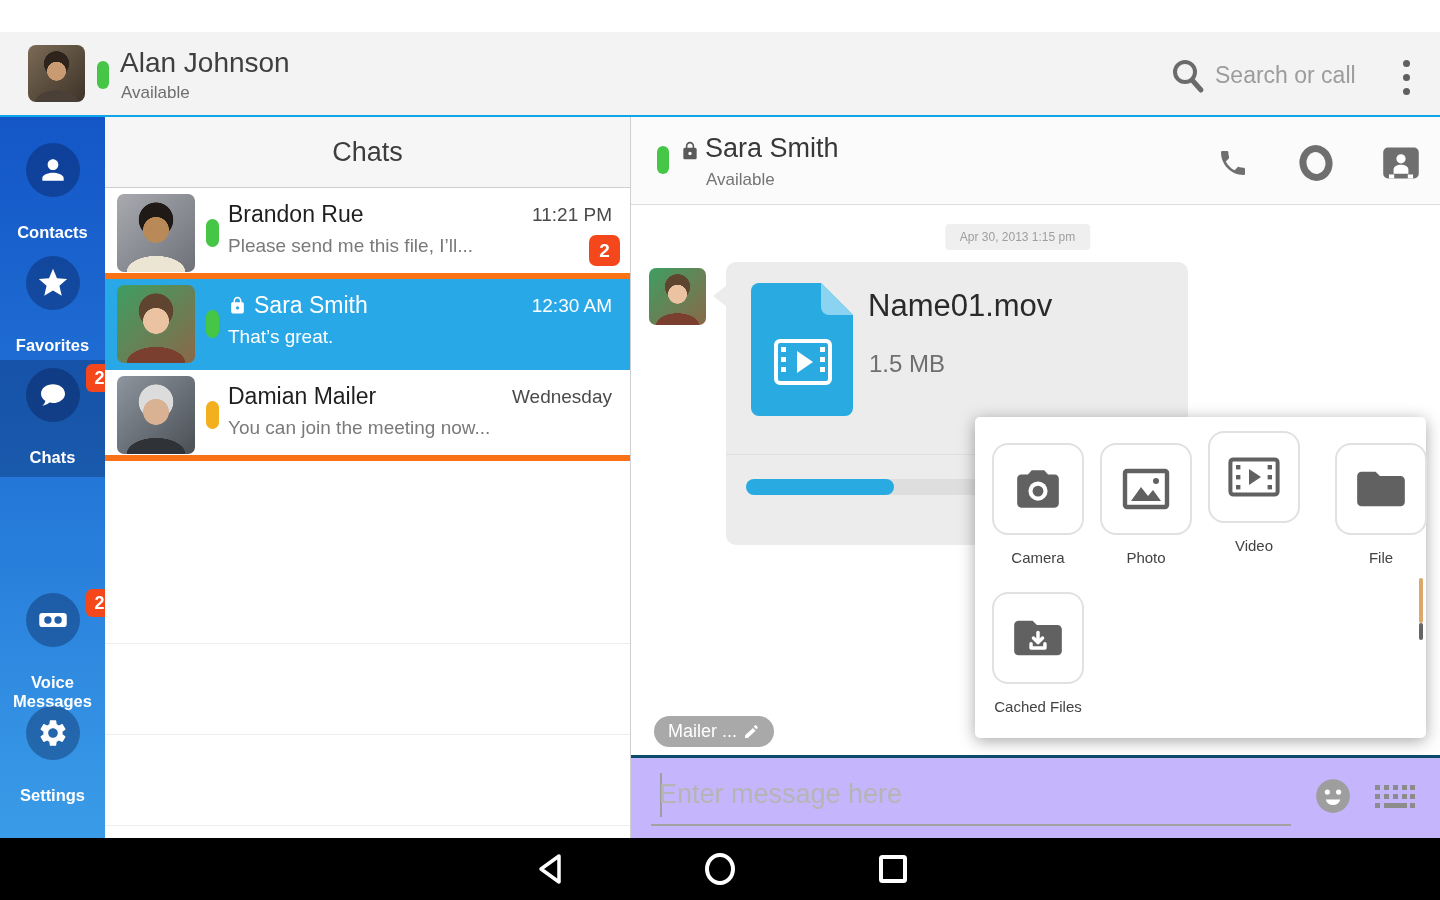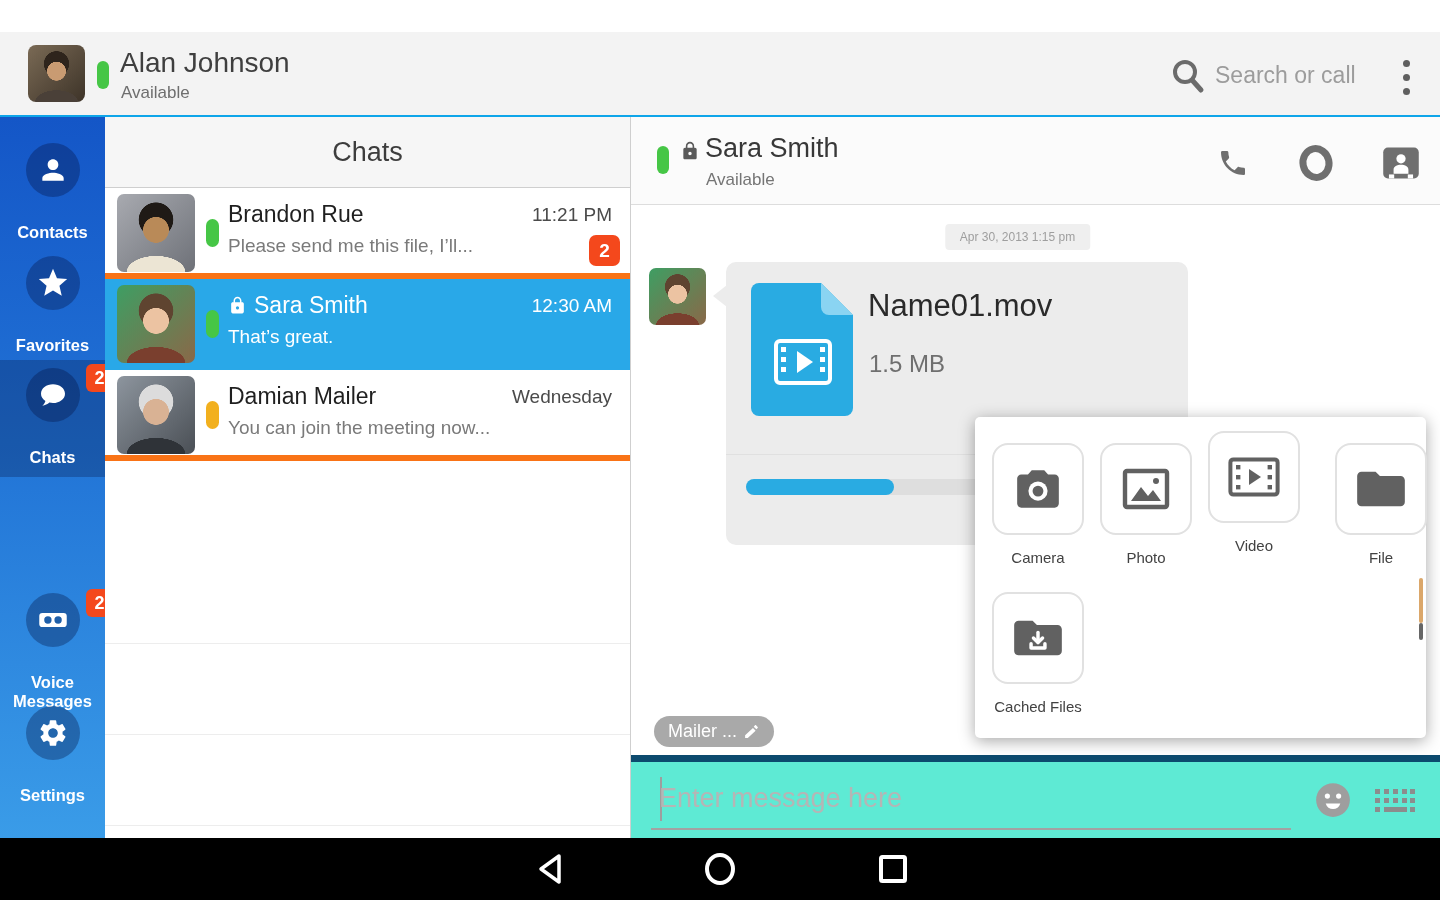--- a/index.html
+++ b/index.html
@@ -90,21 +90,21 @@
   .file-icon { position:absolute; left:25px; top:21px; }
   .file-name { position:absolute; left:142px; top:26px; font-size:31px; color:#2a2a2a; }
   .file-size { position:absolute; left:143px; top:88px; font-size:24px; color:#6f6f6f; }
   .bubble-divider { position:absolute; left:0; top:192px; width:100%; height:1px; background:rgba(0,0,0,.05); }
   .progress-track { position:absolute; left:20px; top:217px; width:422px; height:16px; border-radius:8px; background:#dedede; }
   .progress-fill { height:16px; border-radius:8px; background:#29ABE2; }
 
   .typing-pill { position:absolute; left:23px; top:599px; height:31px; border-radius:16px; background:#a9a9a9;
     display:flex; align-items:center; gap:6px; padding:0 14px; color:#fff; font-size:18px; }
 
-  .input-bar { position:absolute; left:0; top:638px; width:100%; height:83px; background:#5eead4; border-top:7px solid #0c4a6e; }
+  .input-bar { position:absolute; left:0; top:638px; width:100%; height:83px; background:#c4b5fd; border-top:3px solid #0c4a6e; }
   .msg-input { position:absolute; left:28px; top:12px; width:635px; height:48px; border:none; outline:none;
     font-family:"Liberation Sans", sans-serif; font-size:27px; color:#444; background:transparent; }
   .msg-input::placeholder { color:#b5b5b5; }
   .input-cursor { position:absolute; left:29px; top:15px; width:2px; height:44px; background:#9e9e9e; }
   .input-underline { position:absolute; left:20px; top:66px; width:640px; height:2px; background:#a2a2a2; }
   .emoji-btn { position:absolute; left:684px; top:20px; width:38px; height:38px; cursor:pointer; }
   .kbd-btn { position:absolute; left:742px; top:25px; width:44px; height:32px; cursor:pointer; }
 
   
   .popup { position:absolute; left:975px; top:417px; width:451px; height:321px; background:#fff; border-radius:5px;

